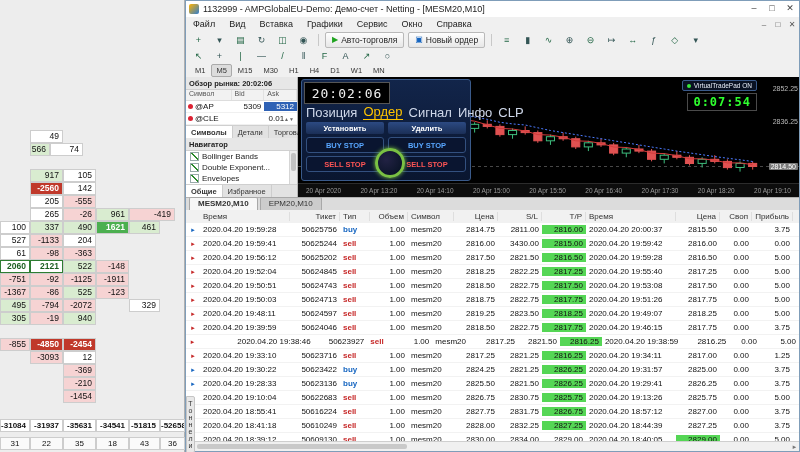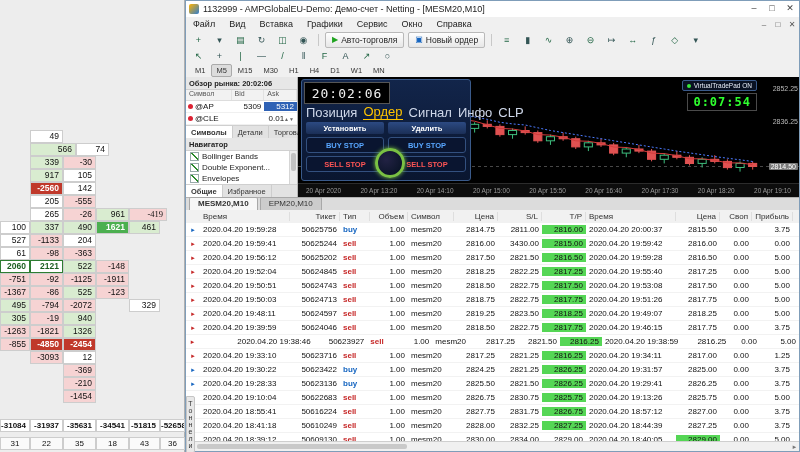--- a/index.html
+++ b/index.html
@@ -144,30 +144,22 @@
     <div class="lrow" style="top: 130px;">
       <span class="lcell lempty" style="width: 30px;"></span>
       <span class="lcell c-w" style="width: 33px;">49</span>
       <span class="lcell lempty" style="width: 33px;"></span>
       <span class="lcell lempty" style="width: 33px;"></span>
       <span class="lcell lempty" style="width: 31px;"></span>
       <span class="lcell lempty" style="width: 25px;"></span>
     </div>
     <div class="lrow" style="top: 143px;">
       <span class="lcell lempty" style="width: 30px;"></span>
-      <span class="lcell c-g" style="width: 46px;">566</span>
+      <span class="lcell c-g" style="width: 20px;">566</span>
       <span class="lcell c-w" style="width: 33px;">74</span>
-      <span class="lcell lempty" style="width: 33px;"></span>
-      <span class="lcell lempty" style="width: 31px;"></span>
-      <span class="lcell lempty" style="width: 25px;"></span>
-    </div>
-    <div class="lrow" style="top: 156px;">
-      <span class="lcell lempty" style="width: 30px;"></span>
-      <span class="lcell c-g" style="width: 33px;">339</span>
-      <span class="lcell c-p" style="width: 33px;">-30</span>
       <span class="lcell lempty" style="width: 33px;"></span>
       <span class="lcell lempty" style="width: 31px;"></span>
       <span class="lcell lempty" style="width: 25px;"></span>
     </div>
     <div class="lrow" style="top: 169px;">
       <span class="lcell lempty" style="width: 30px;"></span>
       <span class="lcell c-g" style="width: 33px;">917</span>
       <span class="lcell c-w" style="width: 33px;">105</span>
       <span class="lcell lempty" style="width: 33px;"></span>
       <span class="lcell lempty" style="width: 31px;"></span>
@@ -187,21 +179,21 @@
       <span class="lcell c-p" style="width: 33px;">-555</span>
       <span class="lcell lempty" style="width: 33px;"></span>
       <span class="lcell lempty" style="width: 31px;"></span>
       <span class="lcell lempty" style="width: 25px;"></span>
     </div>
     <div class="lrow" style="top: 208px;">
       <span class="lcell lempty" style="width: 30px;"></span>
       <span class="lcell c-w" style="width: 33px;">265</span>
       <span class="lcell c-p" style="width: 33px;">-26</span>
       <span class="lcell c-g" style="width: 33px; text-align: right;">961</span>
-      <span class="lcell c-p" style="width: 38px; font-family: Liberation Serif, serif;">-419</span>
+      <span class="lcell c-p" style="width: 46px;">-419</span>
       <span class="lcell lempty" style="width: 25px;"></span>
     </div>
     <div class="lrow" style="top: 221px;">
       <span class="lcell c-w" style="width: 30px;">100</span>
       <span class="lcell c-g" style="width: 33px;">337</span>
       <span class="lcell c-g" style="width: 33px;">490</span>
       <span class="lcell c-G" style="width: 33px;">1621</span>
       <span class="lcell c-g" style="width: 31px;">461</span>
       <span class="lcell lempty" style="width: 25px;"></span>
     </div>
@@ -250,28 +242,20 @@
       <span class="lcell c-p" style="width: 33px;">-794</span>
       <span class="lcell c-p" style="width: 33px;">-2072</span>
       <span class="lcell lempty" style="width: 33px;"></span>
       <span class="lcell c-w" style="width: 31px;">329</span>
       <span class="lcell lempty" style="width: 25px;"></span>
     </div>
     <div class="lrow" style="top: 312px;">
       <span class="lcell c-g" style="width: 30px;">305</span>
       <span class="lcell c-p" style="width: 33px;">-19</span>
       <span class="lcell c-g" style="width: 33px;">940</span>
-      <span class="lcell lempty" style="width: 33px;"></span>
-      <span class="lcell lempty" style="width: 31px;"></span>
-      <span class="lcell lempty" style="width: 25px;"></span>
-    </div>
-    <div class="lrow" style="top: 325px;">
-      <span class="lcell c-p" style="width: 30px;">-1263</span>
-      <span class="lcell c-p" style="width: 33px;">-1821</span>
-      <span class="lcell c-g" style="width: 33px;">1326</span>
       <span class="lcell lempty" style="width: 33px;"></span>
       <span class="lcell lempty" style="width: 31px;"></span>
       <span class="lcell lempty" style="width: 25px;"></span>
     </div>
     <div class="lrow" style="top: 338px;">
       <span class="lcell c-p" style="width: 30px;">-855</span>
       <span class="lcell c-R" style="width: 33px;">-4850</span>
       <span class="lcell c-R" style="width: 33px;">-2454</span>
       <span class="lcell lempty" style="width: 33px;"></span>
       <span class="lcell lempty" style="width: 31px;"></span>

